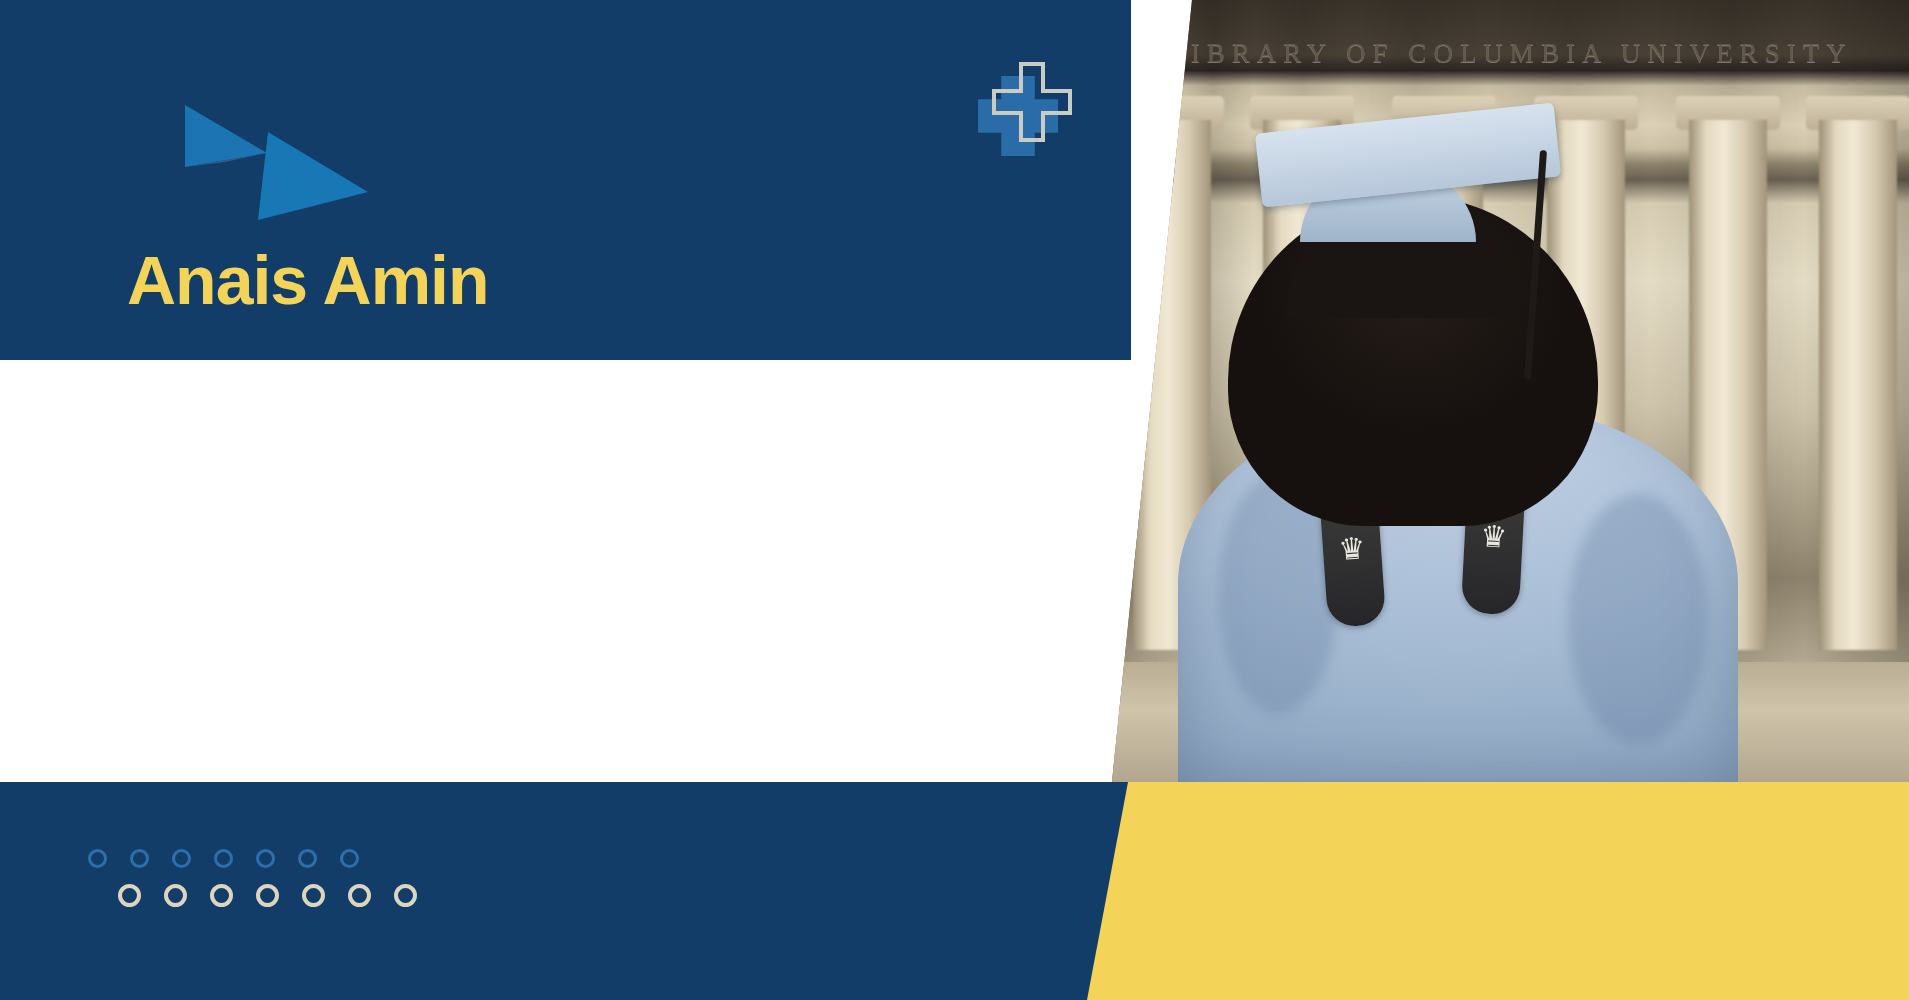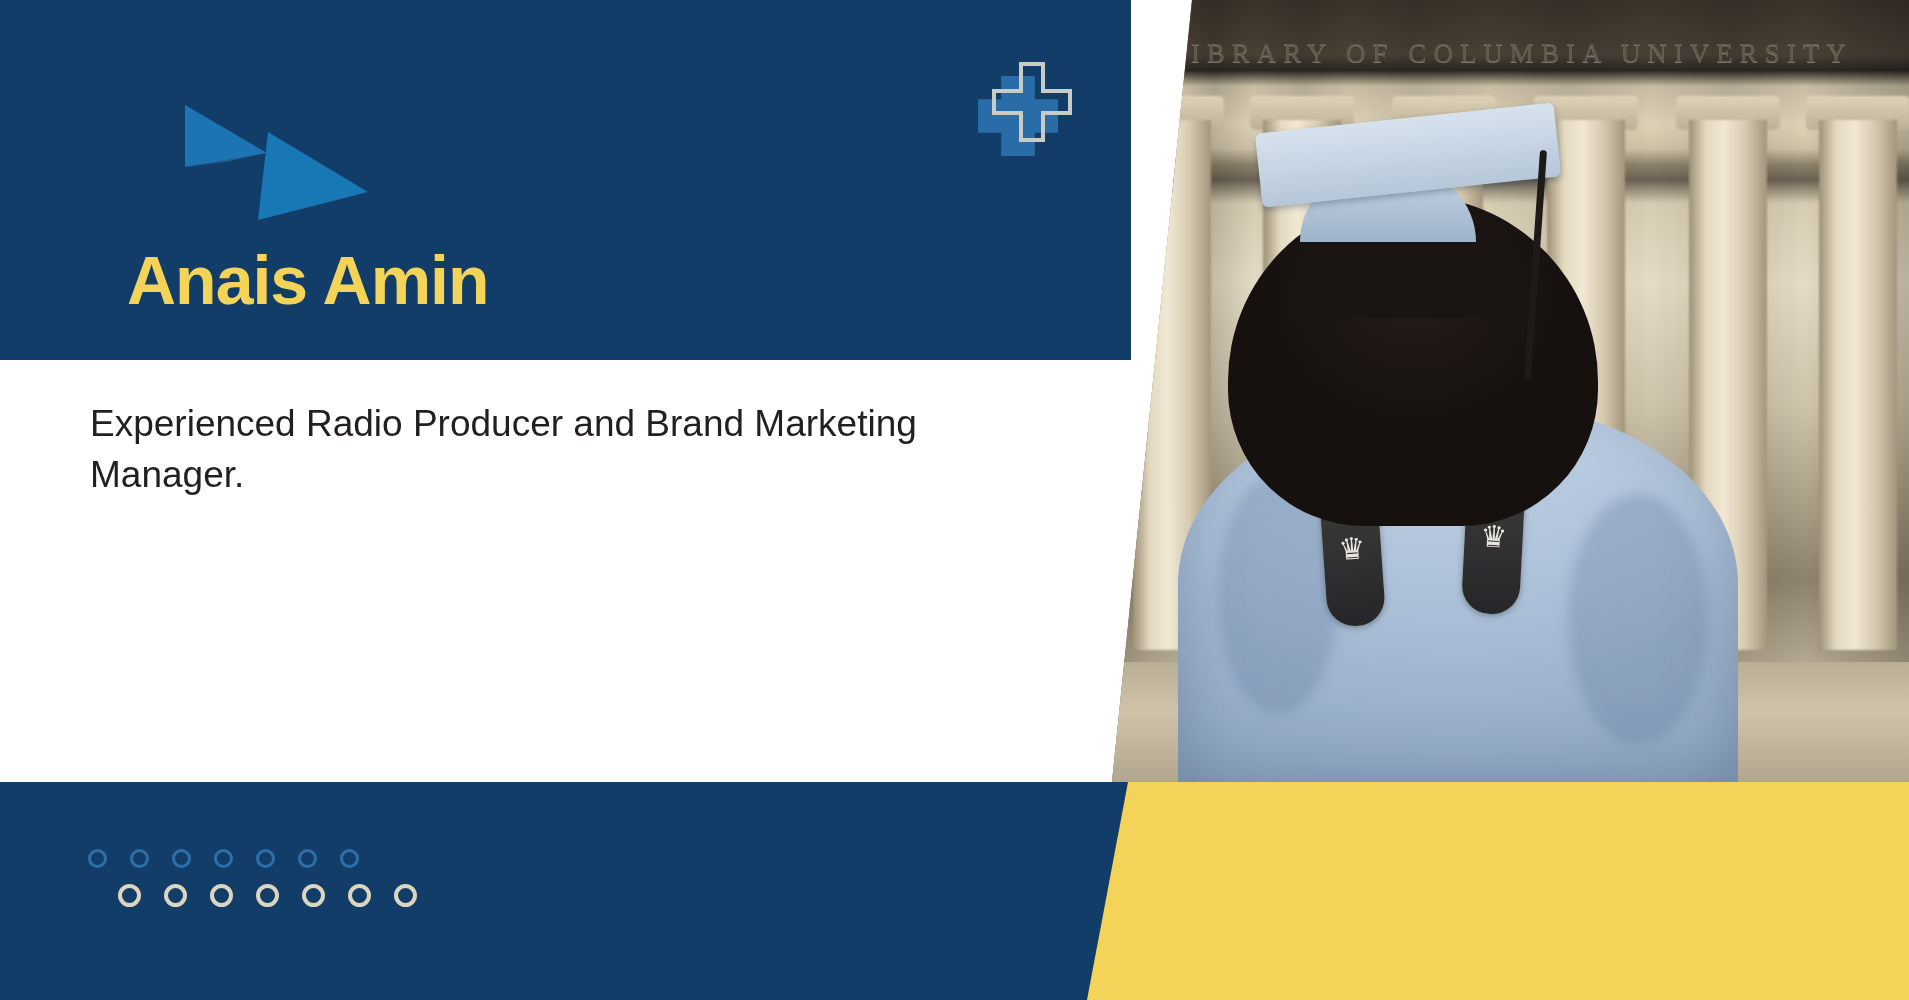--- a/index.html
+++ b/index.html
@@ -429,21 +429,20 @@
   </div>
 
   <div class="plus-mark">
     <div class="plus-fill"></div>
     <svg class="plus-outline" viewBox="0 0 80 80" aria-hidden="true">
       <polygon points="29,2 51,2 51,29 78,29 78,51 51,51 51,78 29,78 29,51 2,51 2,29 29,29" fill="none" stroke="#C9CCC4" stroke-width="4"></polygon>
     </svg>
   </div>
 
   <div class="name">Anais Amin</div>
-  <div class="tagline">Experienced Radio Producer and Brand Marketing Manager.</div>
 
   <div class="circle-row row-blue">
     <span class="ring ring-blue"></span>
     <span class="ring ring-blue"></span>
     <span class="ring ring-blue"></span>
     <span class="ring ring-blue"></span>
     <span class="ring ring-blue"></span>
     <span class="ring ring-blue"></span>
     <span class="ring ring-blue"></span>
   </div>

